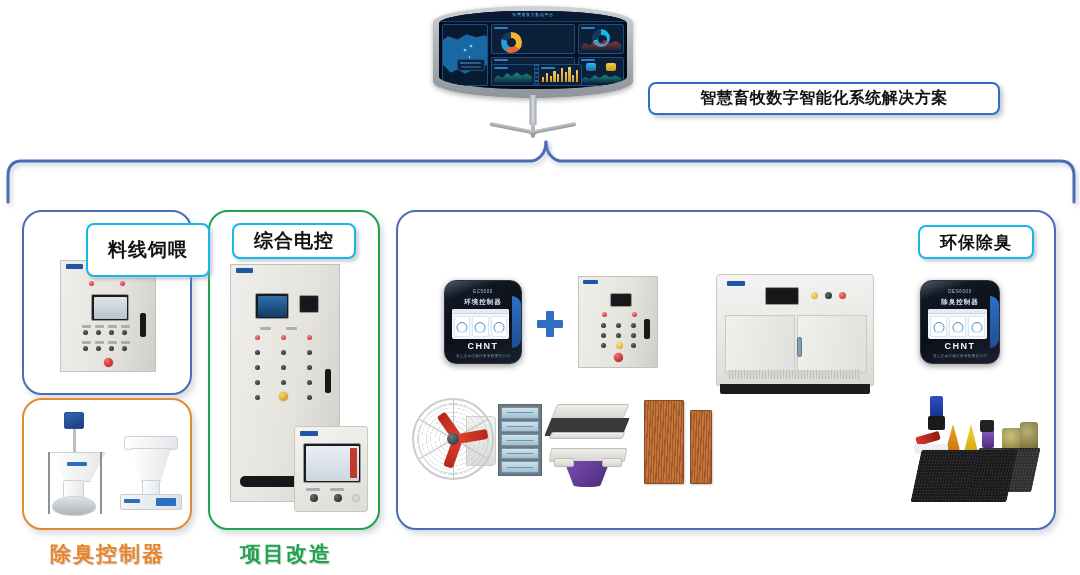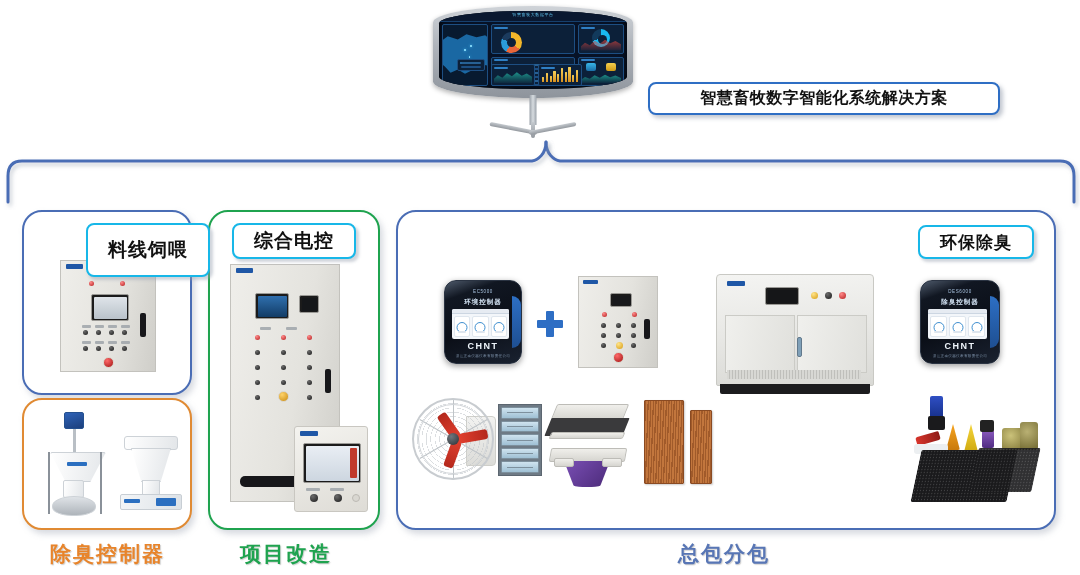--- a/index.html
+++ b/index.html
@@ -554,17 +554,14 @@
   <div class="chip" style="left:918px; top:225px; width:116px; height:34px;">
     <span style="font-size:17px;">环保除臭</span>
   </div>
 
   <div class="cap" style="left: 50px; top: 540px; color: rgb(232, 132, 42);">
     <span>除臭控制器</span>
   </div>
   <div class="cap" style="left: 240px; top: 540px; color: rgb(31, 163, 79);">
     <span>项目改造</span>
   </div>
-  <div class="cap" style="left: 678px; top: 540px; color: rgb(88, 118, 181);">
-    <span>总包分包</span>
-  </div>
 
 </div>
 
 </body></html>

